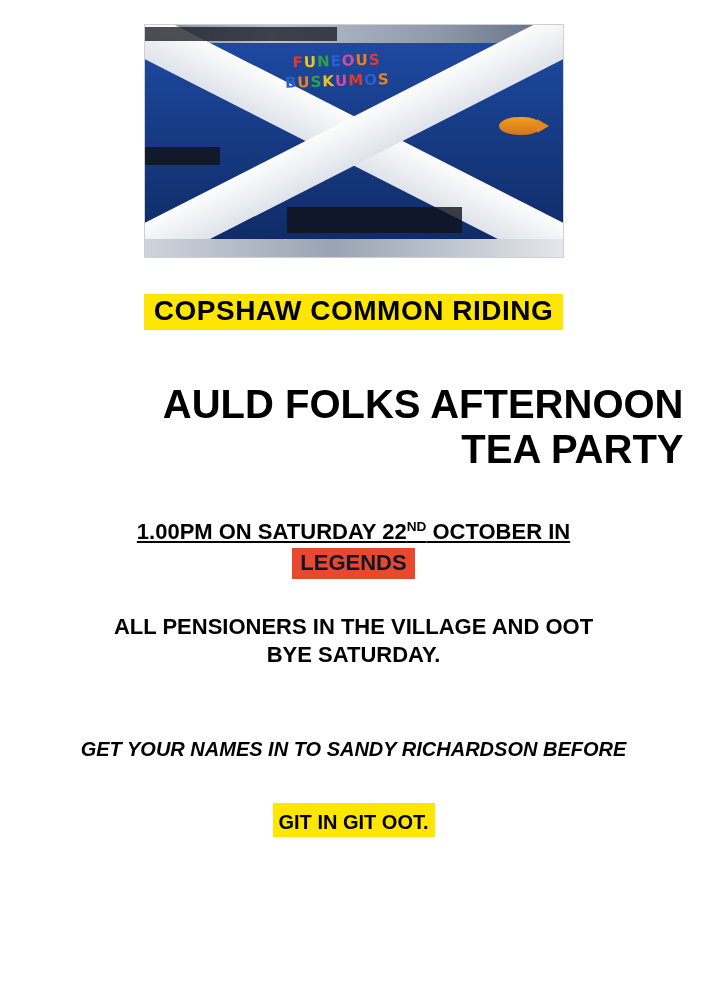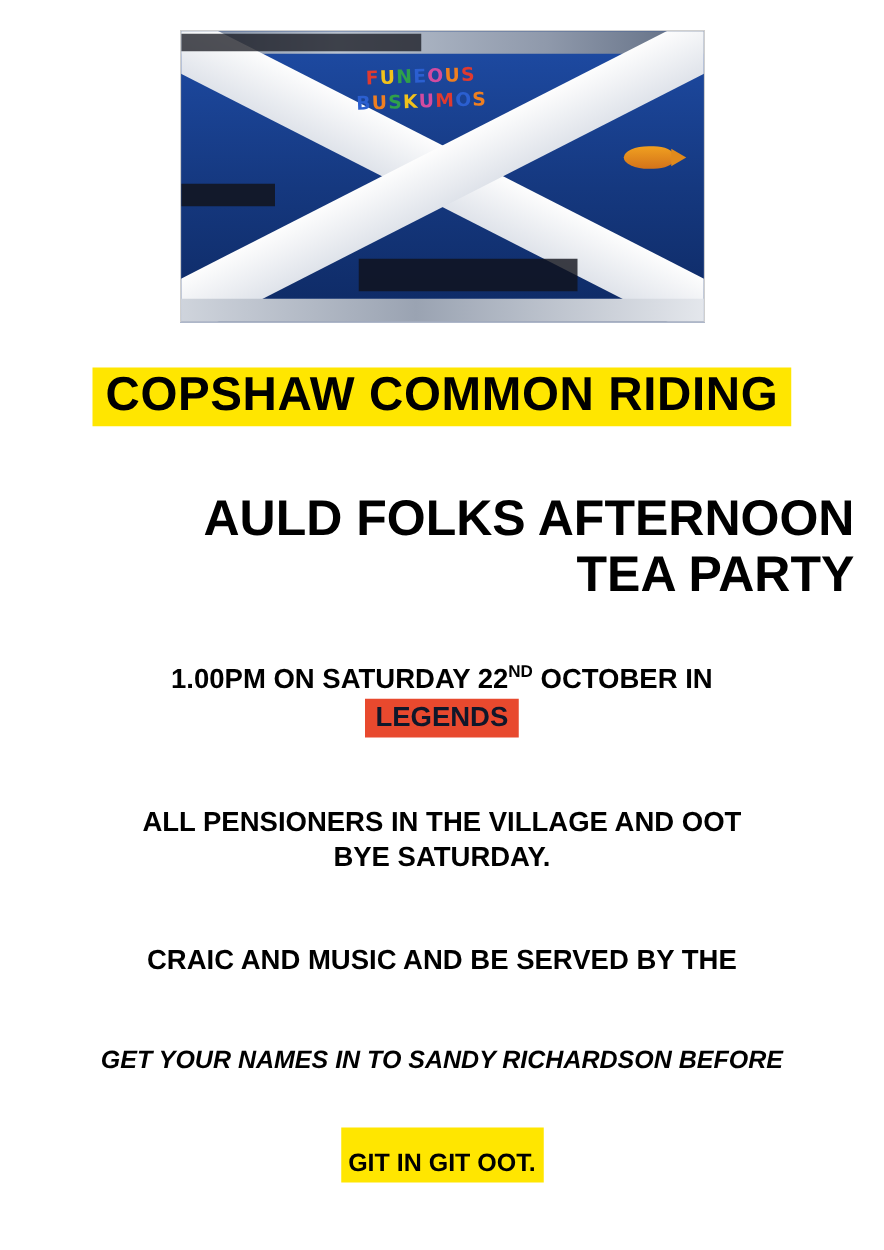--- a/index.html
+++ b/index.html
@@ -112,68 +112,69 @@
     position: absolute;
     left: 0; bottom: 0; width: 100%; height: 18px;
     background: linear-gradient(90deg,#cfd4dc 0%, #9aa3b2 45%, #e4e7ec 100%);
   }
 
   
   .hl-title {
     margin-top: 36px;
     background: #ffe600;
     padding: 2px 10px 4px 10px;
-    font-size: 38px;
+    font-size: 28px;
     font-weight: bold;
     letter-spacing: 0.5px;
     line-height: 1.08;
     white-space: nowrap;
   }
   .headline {
     margin-top: 52px;
     font-size: 40px;
     font-weight: bold;
     text-align: right;
     line-height: 1.12;
     width: 660px;
   }
   .para {
-    margin-top: 54px;
+    margin-top: 34px;
     width: 620px;
     text-align: center;
     font-size: 22px;
     font-weight: bold;
     line-height: 1.28;
   }
   .para.small {
     font-size: 20px;
     font-style: italic;
   }
   .line-when {
     margin-top: 46px;
+    text-decoration: underline;
   }
   sup {
     font-size: 0.62em;
     vertical-align: super;
     line-height: 0;
   }
   .venue {
     display: inline-block;
     background: #e8492e;
     color: #0f172a;
     padding: 1px 8px 2px 8px;
     margin-top: 2px;
   }
   .footer-hl {
     margin-top: 40px;
     display: inline-block;
     background: #ffe600;
     font-size: 20px;
     font-weight: bold;
-    padding: 18px 6px 3px 6px;
+    padding: 8px 6px 3px 6px;
   }
 </style>
 </head>
 <body>
 
 <div class="poster">
 
   <div class="photo">
     <div class="sky-strip"></div>
     <div class="flag"></div>
@@ -205,21 +206,20 @@
       <span class="venue">LEGENDS</span>
     </div>
   </div>
 
   <div class="para">
     <div>ALL PENSIONERS IN THE VILLAGE AND OOT</div>
     <div>BYE SATURDAY.</div>
   </div>
 
   <div class="para">
-    <div>CRAIC AND MUSIC AND BE SERVED BY THE</div>
   </div>
 
   <div class="para small">
     <div>GET YOUR NAMES IN TO SANDY RICHARDSON BEFORE</div>
   </div>
 
   <div class="footer-hl">GIT IN GIT OOT.</div>
 
 </div>
 

